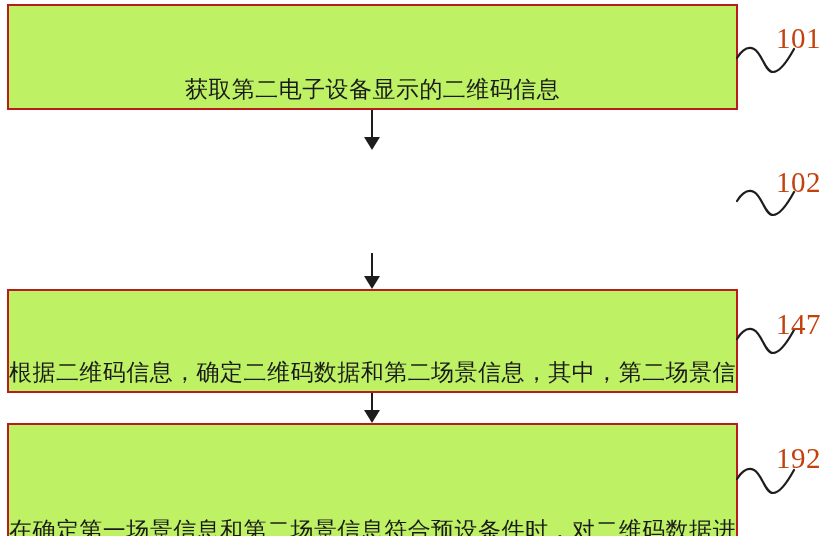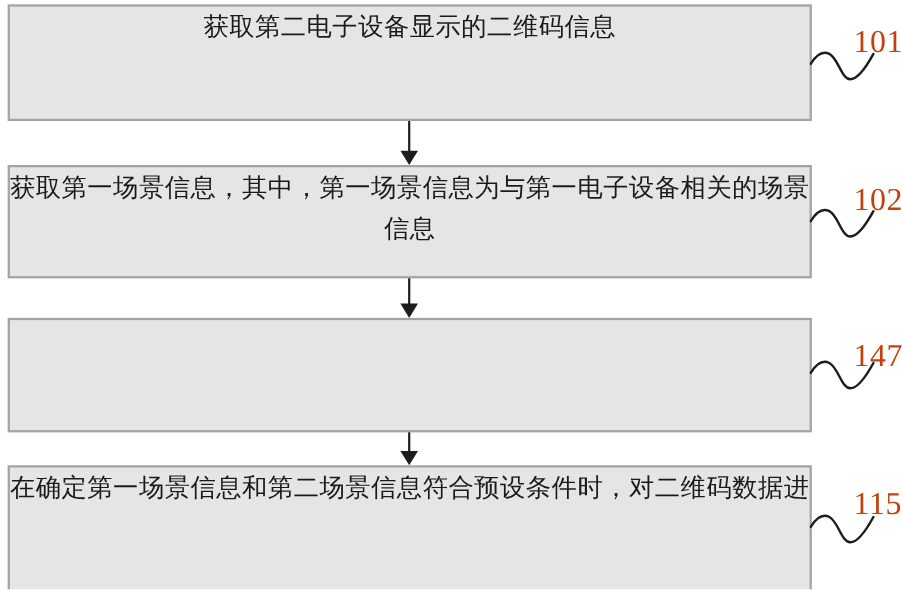--- a/index.html
+++ b/index.html
@@ -13,26 +13,26 @@
     height: 536px;
     background: #ffffff;
     font-family: "Liberation Serif", "DejaVu Serif", serif;
     color: #1a1a1a;
     overflow: hidden;
   }
   .box {
     position: absolute;
     left: 7px;
     width: 731px;
-    border: 2px solid #a3a3a3;
+    border: 2px solid #b91c1c;
     box-sizing: border-box;
-    background: #e5e5e5;
+    background: #bef264;
     display: flex;
     flex-direction: column;
-    justify-content: flex-start;
+    justify-content: flex-end;
     align-items: center;
   }
   .box .tline {
     white-space: nowrap;
     font-size: 23px;
     letter-spacing: 0.45px;
     line-height: 37px;
     text-align: center;
   }
   .b1 { top: 4px;   height: 106px; }
@@ -102,47 +102,44 @@
   <svg class="squig s1" viewBox="0 0 60 32">
     <path d="M1,13 C6,5 12,1 18,4 C26,8 29,27 37,27 C44,27 52,15 58,4" fill="none" stroke="#1d1d1d" stroke-width="2.2" stroke-linecap="round"></path>
   </svg>
   <div class="steplabel l1">101</div>
 
   <div class="arrow a1">
     <div class="stem"></div>
     <div class="head"></div>
   </div>
 
-  <div class="box b2">
-    <div class="tline">获取第一场景信息，其中，第一场景信息为与第一电子设备相关的场景</div>
-    <div class="tline">信息</div>
-  </div>
   <svg class="squig s2" viewBox="0 0 60 32">
     <path d="M1,13 C6,5 12,1 18,4 C26,8 29,27 37,27 C44,27 52,15 58,4" fill="none" stroke="#1d1d1d" stroke-width="2.2" stroke-linecap="round"></path>
   </svg>
   <div class="steplabel l2">102</div>
 
   <div class="arrow a2">
     <div class="stem"></div>
     <div class="head"></div>
   </div>
 
   <div class="box b3">
+    <div class="tline">根据二维码信息，确定二维码数据和第二场景信息，其中，第二场景信</div>
   </div>
   <svg class="squig s3" viewBox="0 0 60 32">
     <path d="M1,13 C6,5 12,1 18,4 C26,8 29,27 37,27 C44,27 52,15 58,4" fill="none" stroke="#1d1d1d" stroke-width="2.2" stroke-linecap="round"></path>
   </svg>
   <div class="steplabel l3">147</div>
 
   <div class="arrow a3">
     <div class="stem"></div>
     <div class="head"></div>
   </div>
 
   <div class="box b4">
     <div class="tline">在确定第一场景信息和第二场景信息符合预设条件时，对二维码数据进</div>
   </div>
   <svg class="squig s4" viewBox="0 0 60 32">
     <path d="M1,13 C6,5 12,1 18,4 C26,8 29,27 37,27 C44,27 52,15 58,4" fill="none" stroke="#1d1d1d" stroke-width="2.2" stroke-linecap="round"></path>
   </svg>
-  <div class="steplabel l4">115</div>
+  <div class="steplabel l4">192</div>
 
 </div>
 
 </body></html>

